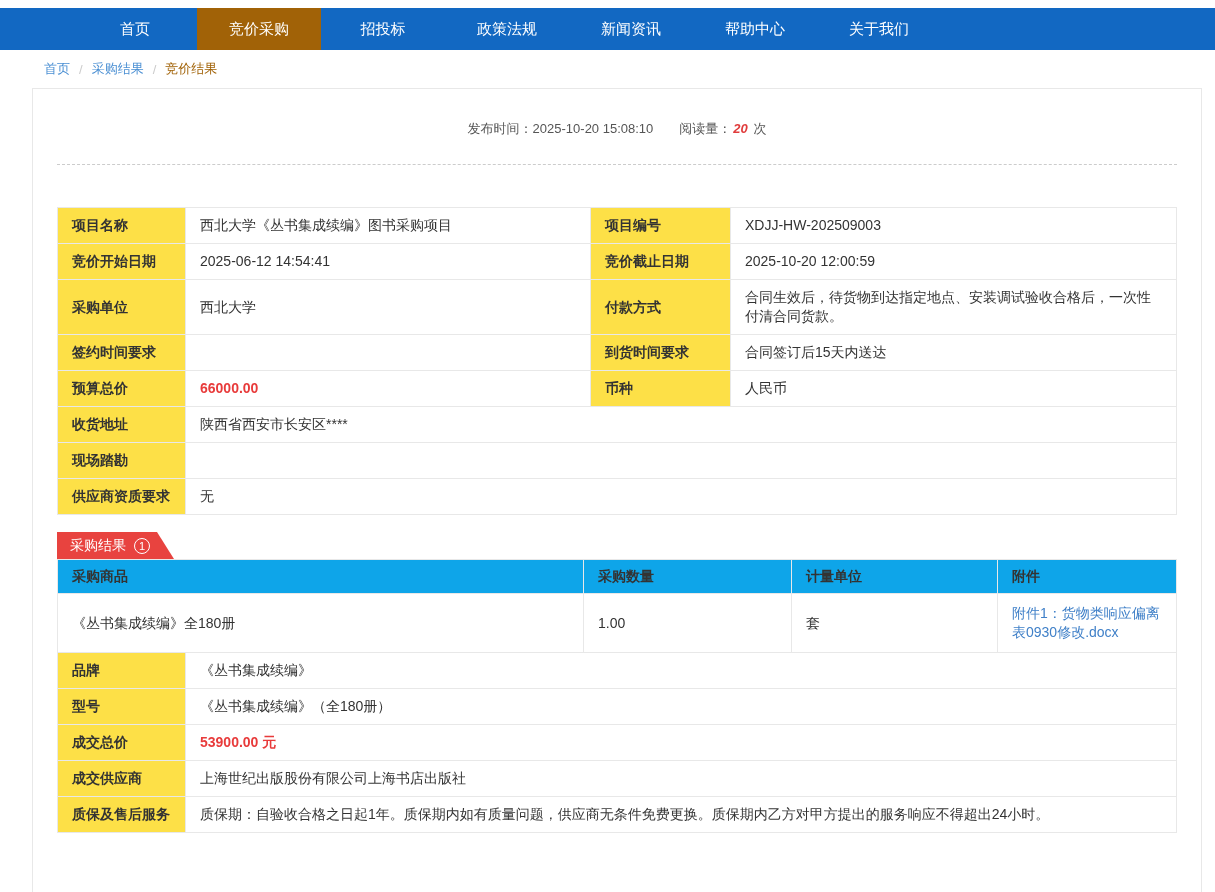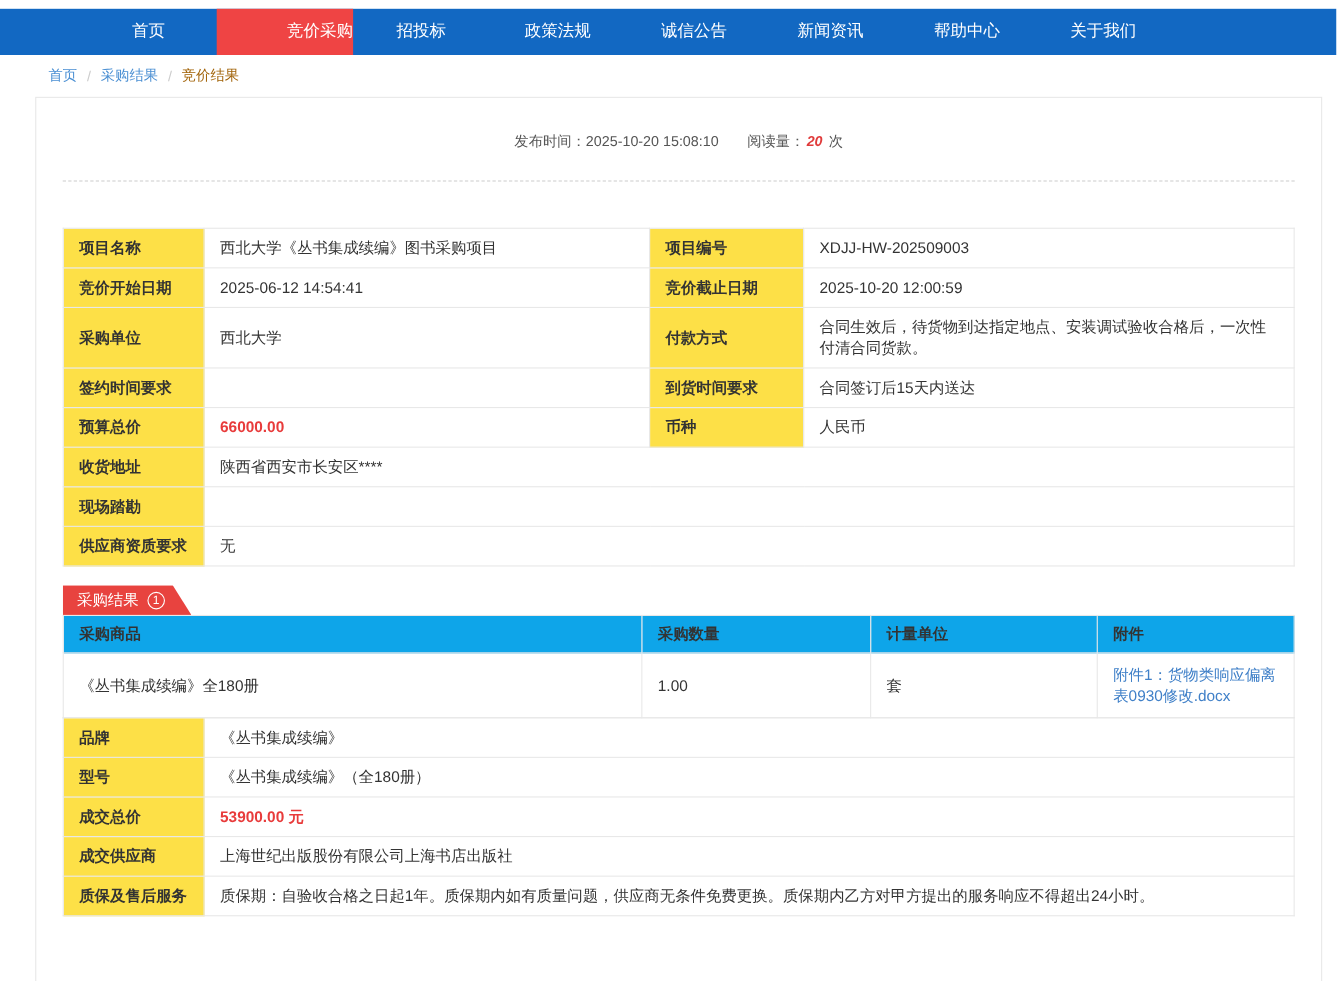--- a/index.html
+++ b/index.html
@@ -3,21 +3,21 @@
 <meta charset="utf-8">
 <style>
   * { box-sizing: border-box; margin: 0; padding: 0; }
   html, body { width: 1215px; height: 892px; overflow: hidden; background: #fff; }
   body { font-family: "Liberation Sans", "DejaVu Sans", sans-serif; color: #333; }
 
   
   .topgap { height: 8px; background: #fff; }
   .nav { height: 42px; background: #1268c2; display: flex; padding-left: 73px; }
   .nav-item { width: 124px; text-align: center; line-height: 42px; color: #fff; font-size: 15px; cursor: pointer; white-space: nowrap; }
-  .nav-item.active { background: #ef4444; text-align: right; }
+  .nav-item.active { background: #a16207; }
 
   
   .breadcrumb { height: 38px; display: flex; align-items: center; padding-left: 44px; font-size: 13px; gap: 9px; }
   .breadcrumb .link { color: #4a8fd3; cursor: pointer; }
   .breadcrumb .sep { color: #ccc; }
   .breadcrumb .current { color: #a16207; }
 
   
   .card { margin-left: 32px; width: 1170px; height: 810px; border: 1px solid #e8e8e8; background: #fff; padding: 0 24px; overflow: hidden; }
 
@@ -45,21 +45,20 @@
 </head>
 <body>
 
 <div class="topgap"></div>
 
 <div class="nav">
   <div class="nav-item">首页</div>
   <div class="nav-item active">竞价采购</div>
   <div class="nav-item">招投标</div>
   <div class="nav-item">政策法规</div>
-  <div class="nav-item">诚信公告</div>
   <div class="nav-item">新闻资讯</div>
   <div class="nav-item">帮助中心</div>
   <div class="nav-item">关于我们</div>
 </div>
 
 <div class="breadcrumb">
   <span class="link">首页</span>
   <span class="sep">/</span>
   <span class="link">采购结果</span>
   <span class="sep">/</span>

